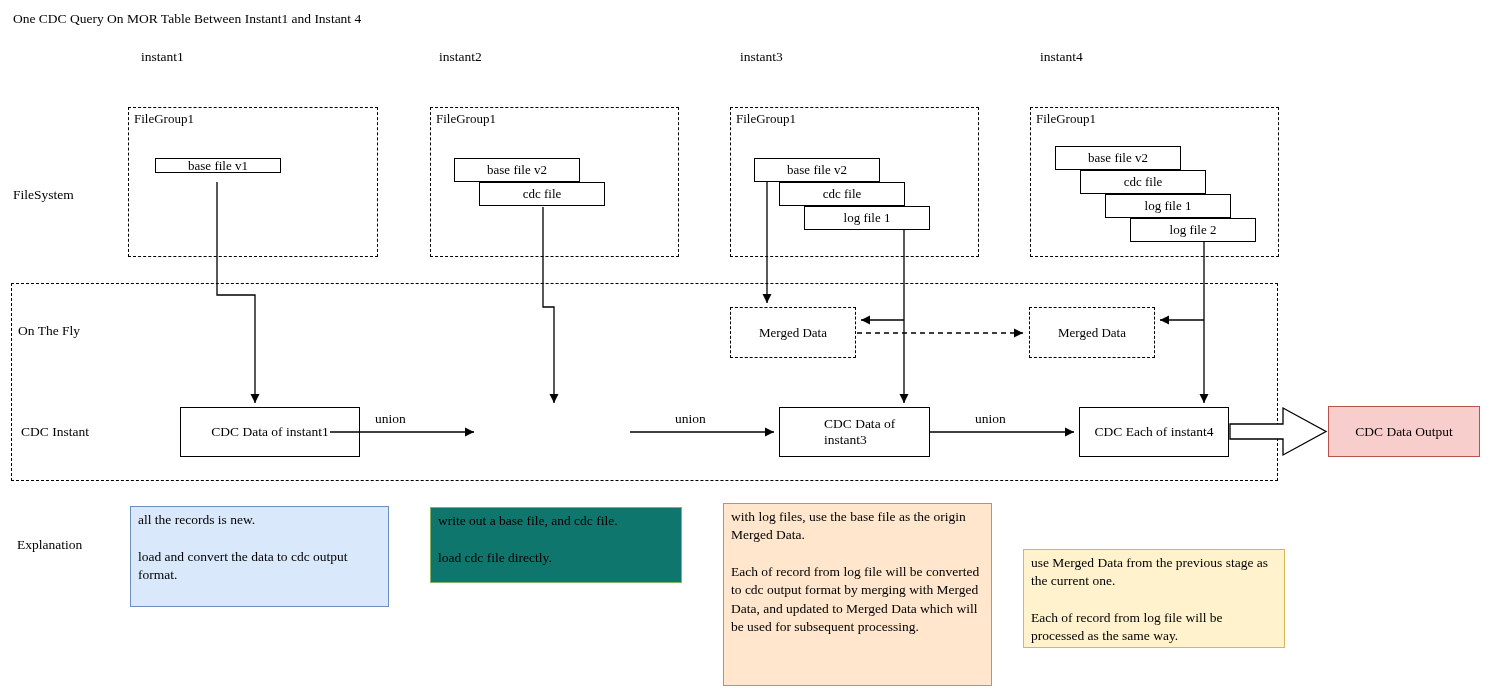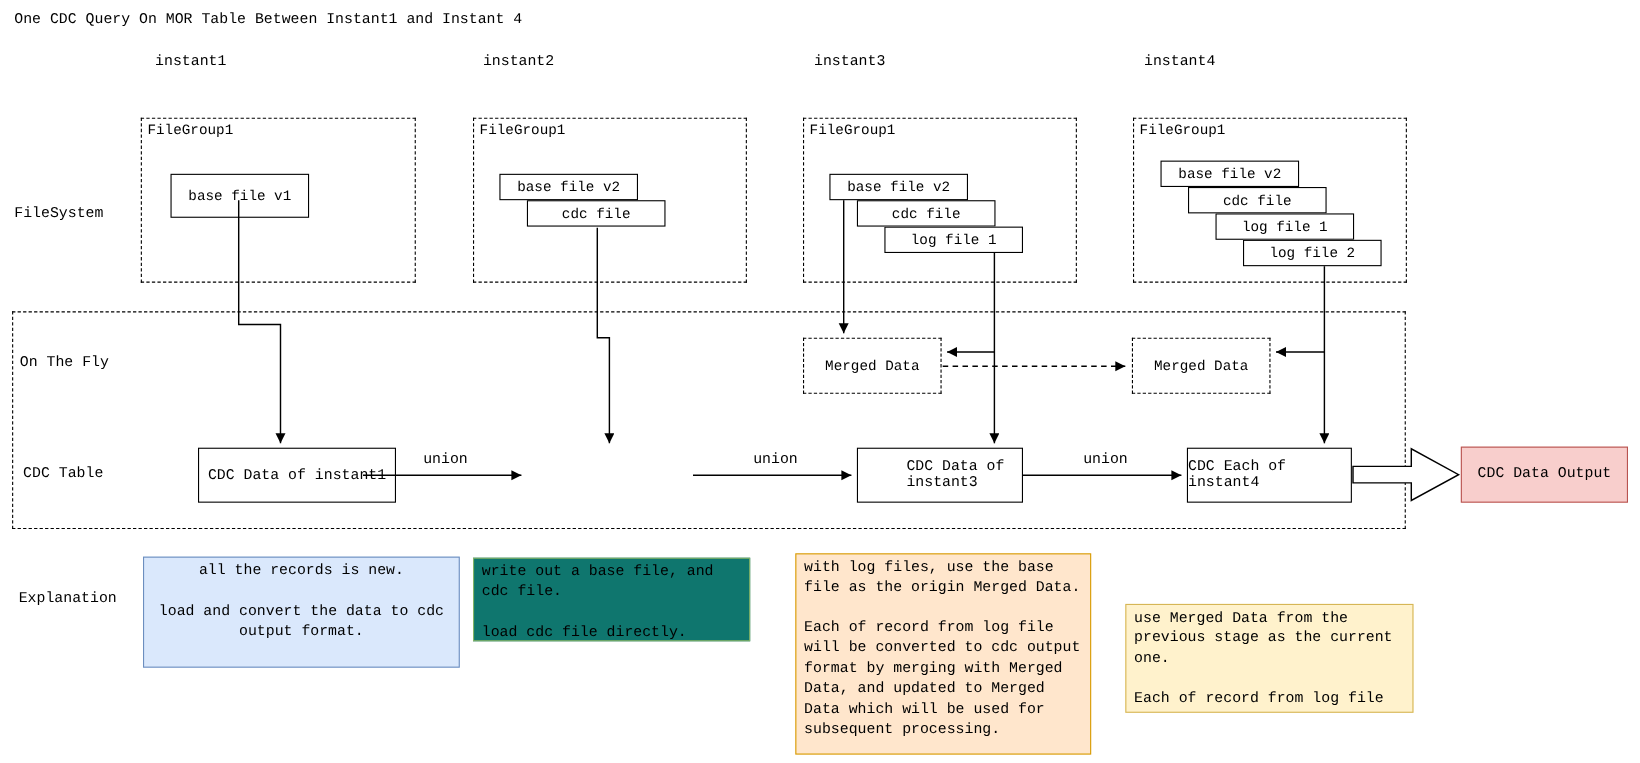--- a/index.html
+++ b/index.html
@@ -1,18 +1,18 @@
 <!DOCTYPE html>
 <html><head>
 <meta charset="utf-8">
 <style>
   html,body{margin:0;padding:0;background:#fff;}
   .canvas{
     position:relative;width:1491px;height:694px;background:#ffffff;
-    font-family:Liberation Mono, monospace;color:#000;overflow:hidden;
+    font-family:Liberation Serif, serif;color:#000;overflow:hidden;
   }
   .abs{position:absolute;box-sizing:border-box;}
   .lbl{font-size:13.5px;white-space:nowrap;}
   .title{font-size:13.5px;white-space:nowrap;}
   .fg-box{border:1.3px dashed #000;background:transparent;}
   .fg-label{position:absolute;top:3px;left:5px;font-size:13px;}
   .file-box{
     border:1.3px solid #000;background:#fff;display:flex;align-items:center;justify-content:center;
     font-size:13px;text-align:center;
   }
@@ -22,58 +22,58 @@
     font-size:13px;
   }
   .cdc-box{
     border:1.3px solid #000;background:#fff;display:flex;align-items:center;justify-content:center;
     font-size:13.5px;
   }
   .out-box{
     border:1.3px solid #b85450;background:#f8cecc;display:flex;align-items:center;justify-content:center;
     font-size:13.5px;
   }
-  .union{font-size:13.5px;text-align:center;width:60px;}
+  .union{font-size:13.5px;width:60px;}
   .expl-box{
     border:1px solid;font-size:13.5px;line-height:1.36;padding:4px 7px;
     white-space:pre-wrap;overflow:hidden;
   }
   svg.connectors{position:absolute;left:0;top:0;pointer-events:none;}
 </style>
 </head>
 <body>
 
 <div class="canvas">
 
   <div class="abs title" style="left:13px;top:11px;">One CDC Query On MOR Table Between Instant1 and Instant 4</div>
 
   <div class="abs lbl" style="left:13px;top:187px;">FileSystem</div>
   <div class="abs lbl" style="left:18px;top:323px;">On The Fly</div>
-  <div class="abs lbl" style="left:21px;top:424px;">CDC Table</div>
+  <div class="abs lbl" style="left:21px;top:424px;">CDC Instant</div>
   <div class="abs lbl" style="left:17px;top:537px;">Explanation</div>
 
   <div class="abs lbl" style="left:141px;top:49px;">instant1</div>
   <div class="abs lbl" style="left:439px;top:49px;">instant2</div>
   <div class="abs lbl" style="left:740px;top:49px;">instant3</div>
   <div class="abs lbl" style="left:1040px;top:49px;">instant4</div>
 
   <div class="abs fg-box" style="left:128px;top:107px;width:250px;height:150px;">
     <span class="fg-label">FileGroup1</span>
   </div>
   <div class="abs fg-box" style="left:430px;top:107px;width:249px;height:150px;">
     <span class="fg-label">FileGroup1</span>
   </div>
   <div class="abs fg-box" style="left:730px;top:107px;width:249px;height:150px;">
     <span class="fg-label">FileGroup1</span>
   </div>
   <div class="abs fg-box" style="left:1030px;top:107px;width:249px;height:150px;">
     <span class="fg-label">FileGroup1</span>
   </div>
 
-  <div class="abs file-box" style="left:155px;top:158px;width:126px;height:40px;">base file v1</div>
+  <div class="abs file-box" style="left:155px;top:158px;width:126px;height:15px;">base file v1</div>
 
   <div class="abs file-box" style="left:454px;top:158px;width:126px;height:24px;">base file v2</div>
   <div class="abs file-box" style="left:479px;top:182px;width:126px;height:24px;">cdc file</div>
 
   <div class="abs file-box" style="left:754px;top:158px;width:126px;height:24px;">base file v2</div>
   <div class="abs file-box" style="left:779px;top:182px;width:126px;height:24px;">cdc file</div>
   <div class="abs file-box" style="left:804px;top:206px;width:126px;height:24px;">log file 1</div>
 
   <div class="abs file-box" style="left:1055px;top:146px;width:126px;height:24px;">base file v2</div>
   <div class="abs file-box" style="left:1080px;top:170px;width:126px;height:24px;">cdc file</div>
@@ -88,21 +88,21 @@
   <div class="abs cdc-box" style="left:180px;top:407px;width:180px;height:50px;">CDC Data of instant1</div>
   <div class="abs cdc-box" style="left:779px;top:407px;width:151px;height:50px;padding-left:44px;">CDC Data of instant3</div>
   <div class="abs cdc-box" style="left:1079px;top:407px;width:150px;height:50px;">CDC Each of instant4</div>
 
   <div class="abs union" style="left:375px;top:411px;">union</div>
   <div class="abs union" style="left:675px;top:411px;">union</div>
   <div class="abs union" style="left:975px;top:411px;">union</div>
 
   <div class="abs out-box" style="left: 1328px; top: 406px; width: 152px; height: 51px; background-color: rgb(248, 206, 204); border-color: rgb(184, 84, 80);">CDC Data Output</div>
 
-  <div class="abs expl-box" style="left: 130px; top: 506px; width: 288px; height: 101px; background-color: rgb(218, 232, 252); border-color: rgb(108, 142, 191); text-align: center;">all the records is new.
+  <div class="abs expl-box" style="left: 130px; top: 506px; width: 259px; height: 101px; background-color: rgb(218, 232, 252); border-color: rgb(108, 142, 191);">all the records is new.
 
 load and convert the data to cdc output format.</div>
   <div class="abs expl-box" style="left: 430px; top: 507px; width: 252px; height: 76px; background-color: #0f766e; border-color: rgb(130, 179, 102);">write out a base file, and cdc file.
 
 load cdc file directly.</div>
   <div class="abs expl-box" style="left: 723px; top: 503px; width: 269px; height: 183px; background-color: rgb(255, 230, 204); border-color: rgb(215, 155, 0);">with log files, use the base file as the origin Merged Data.
 
 Each of record from log file will be converted to cdc output format by merging with Merged Data, and updated to Merged Data which will be used for subsequent processing.</div>
   <div class="abs expl-box" style="left: 1023px; top: 505px; width: 262px; height: 99px; background-color: rgb(255, 242, 204); border-color: rgb(214, 182, 86); margin-top: 44px;">use Merged Data from the previous stage as the current one.
 

